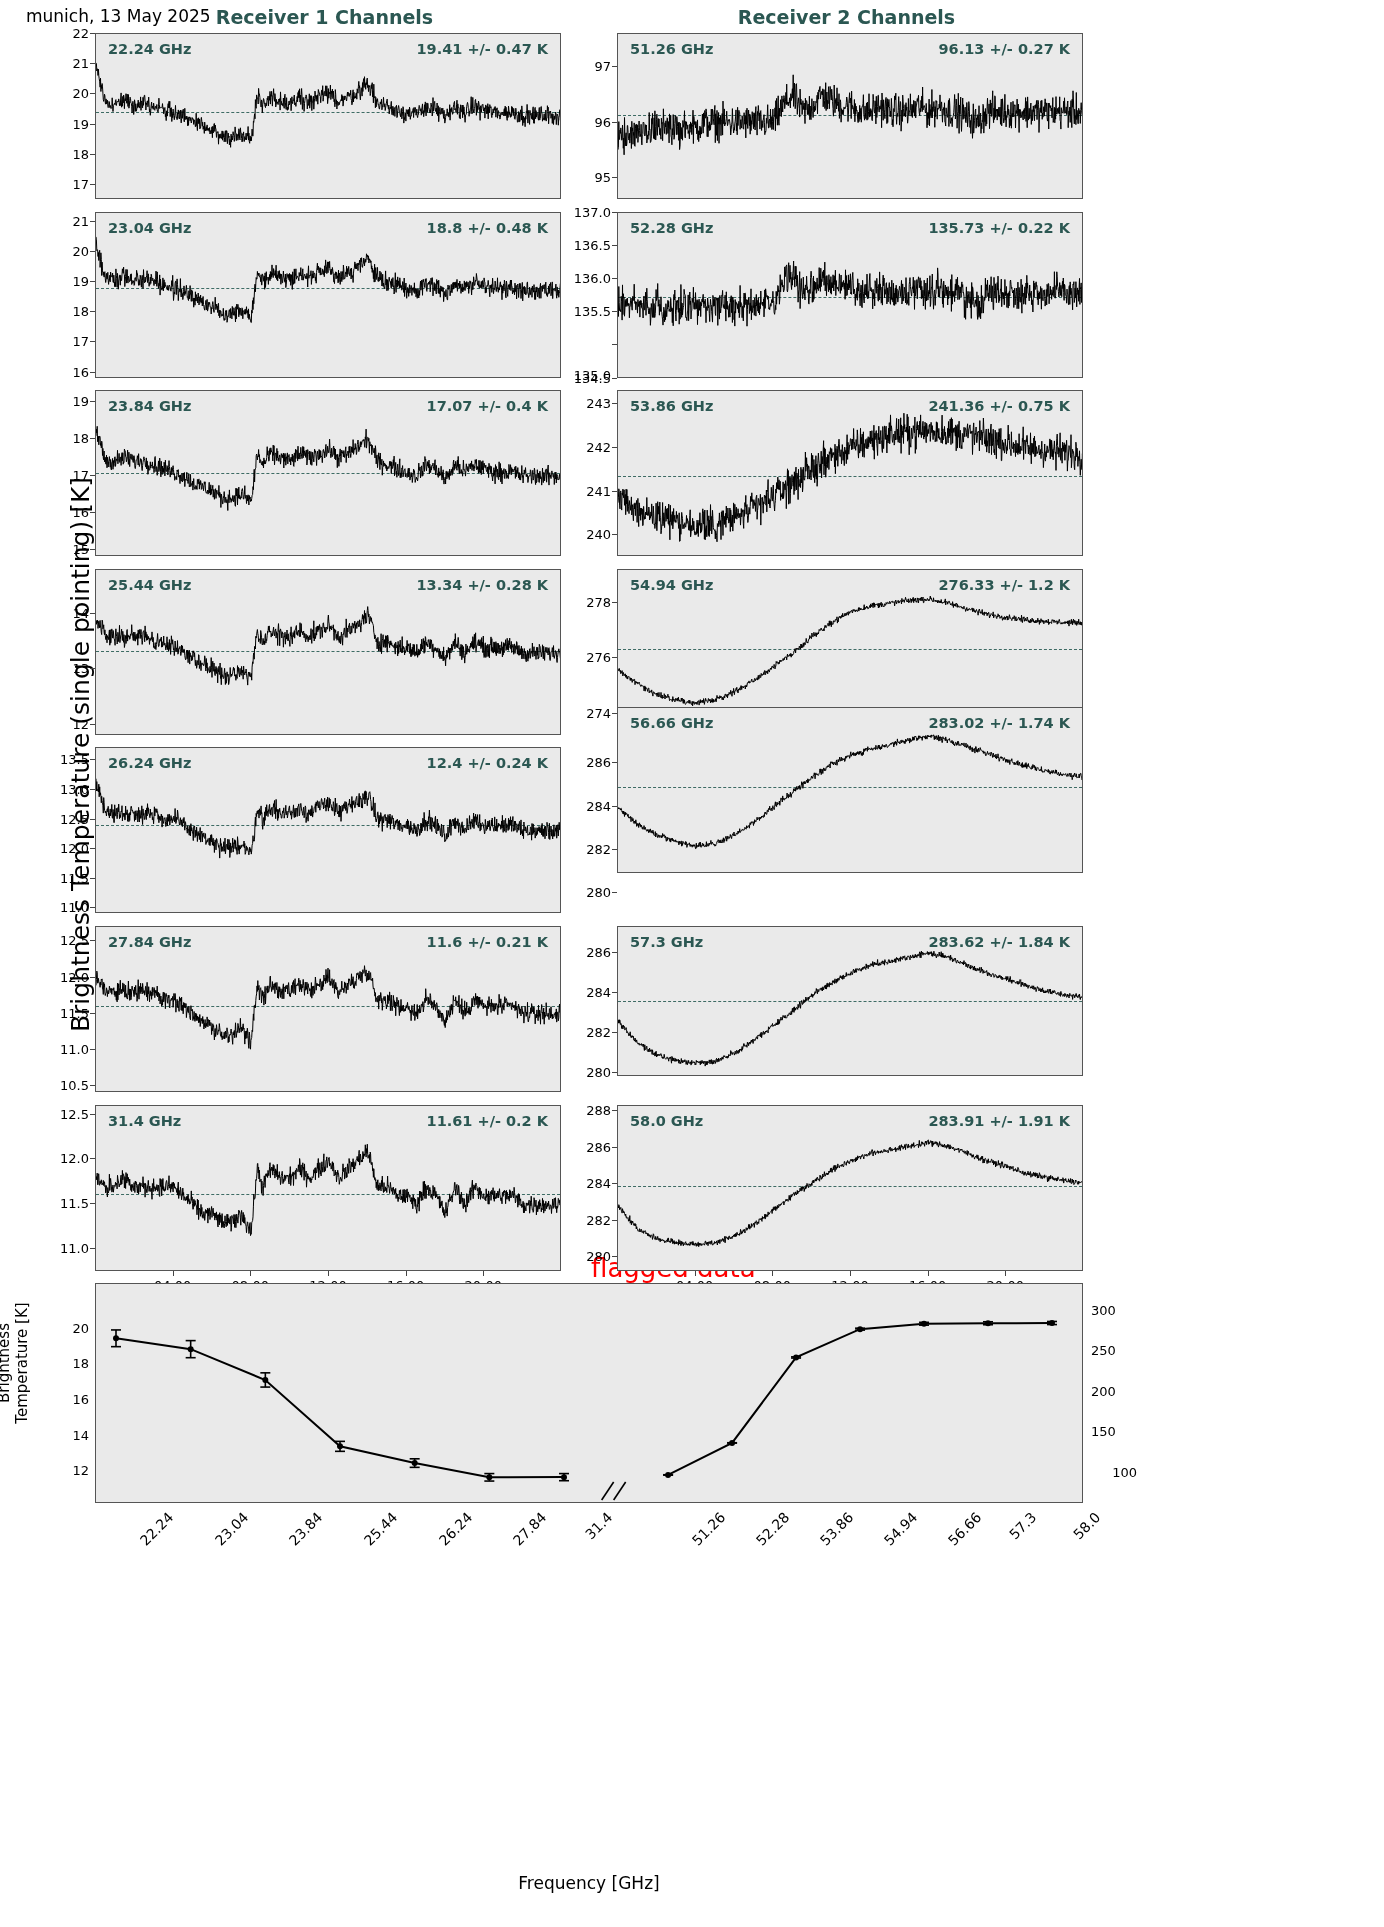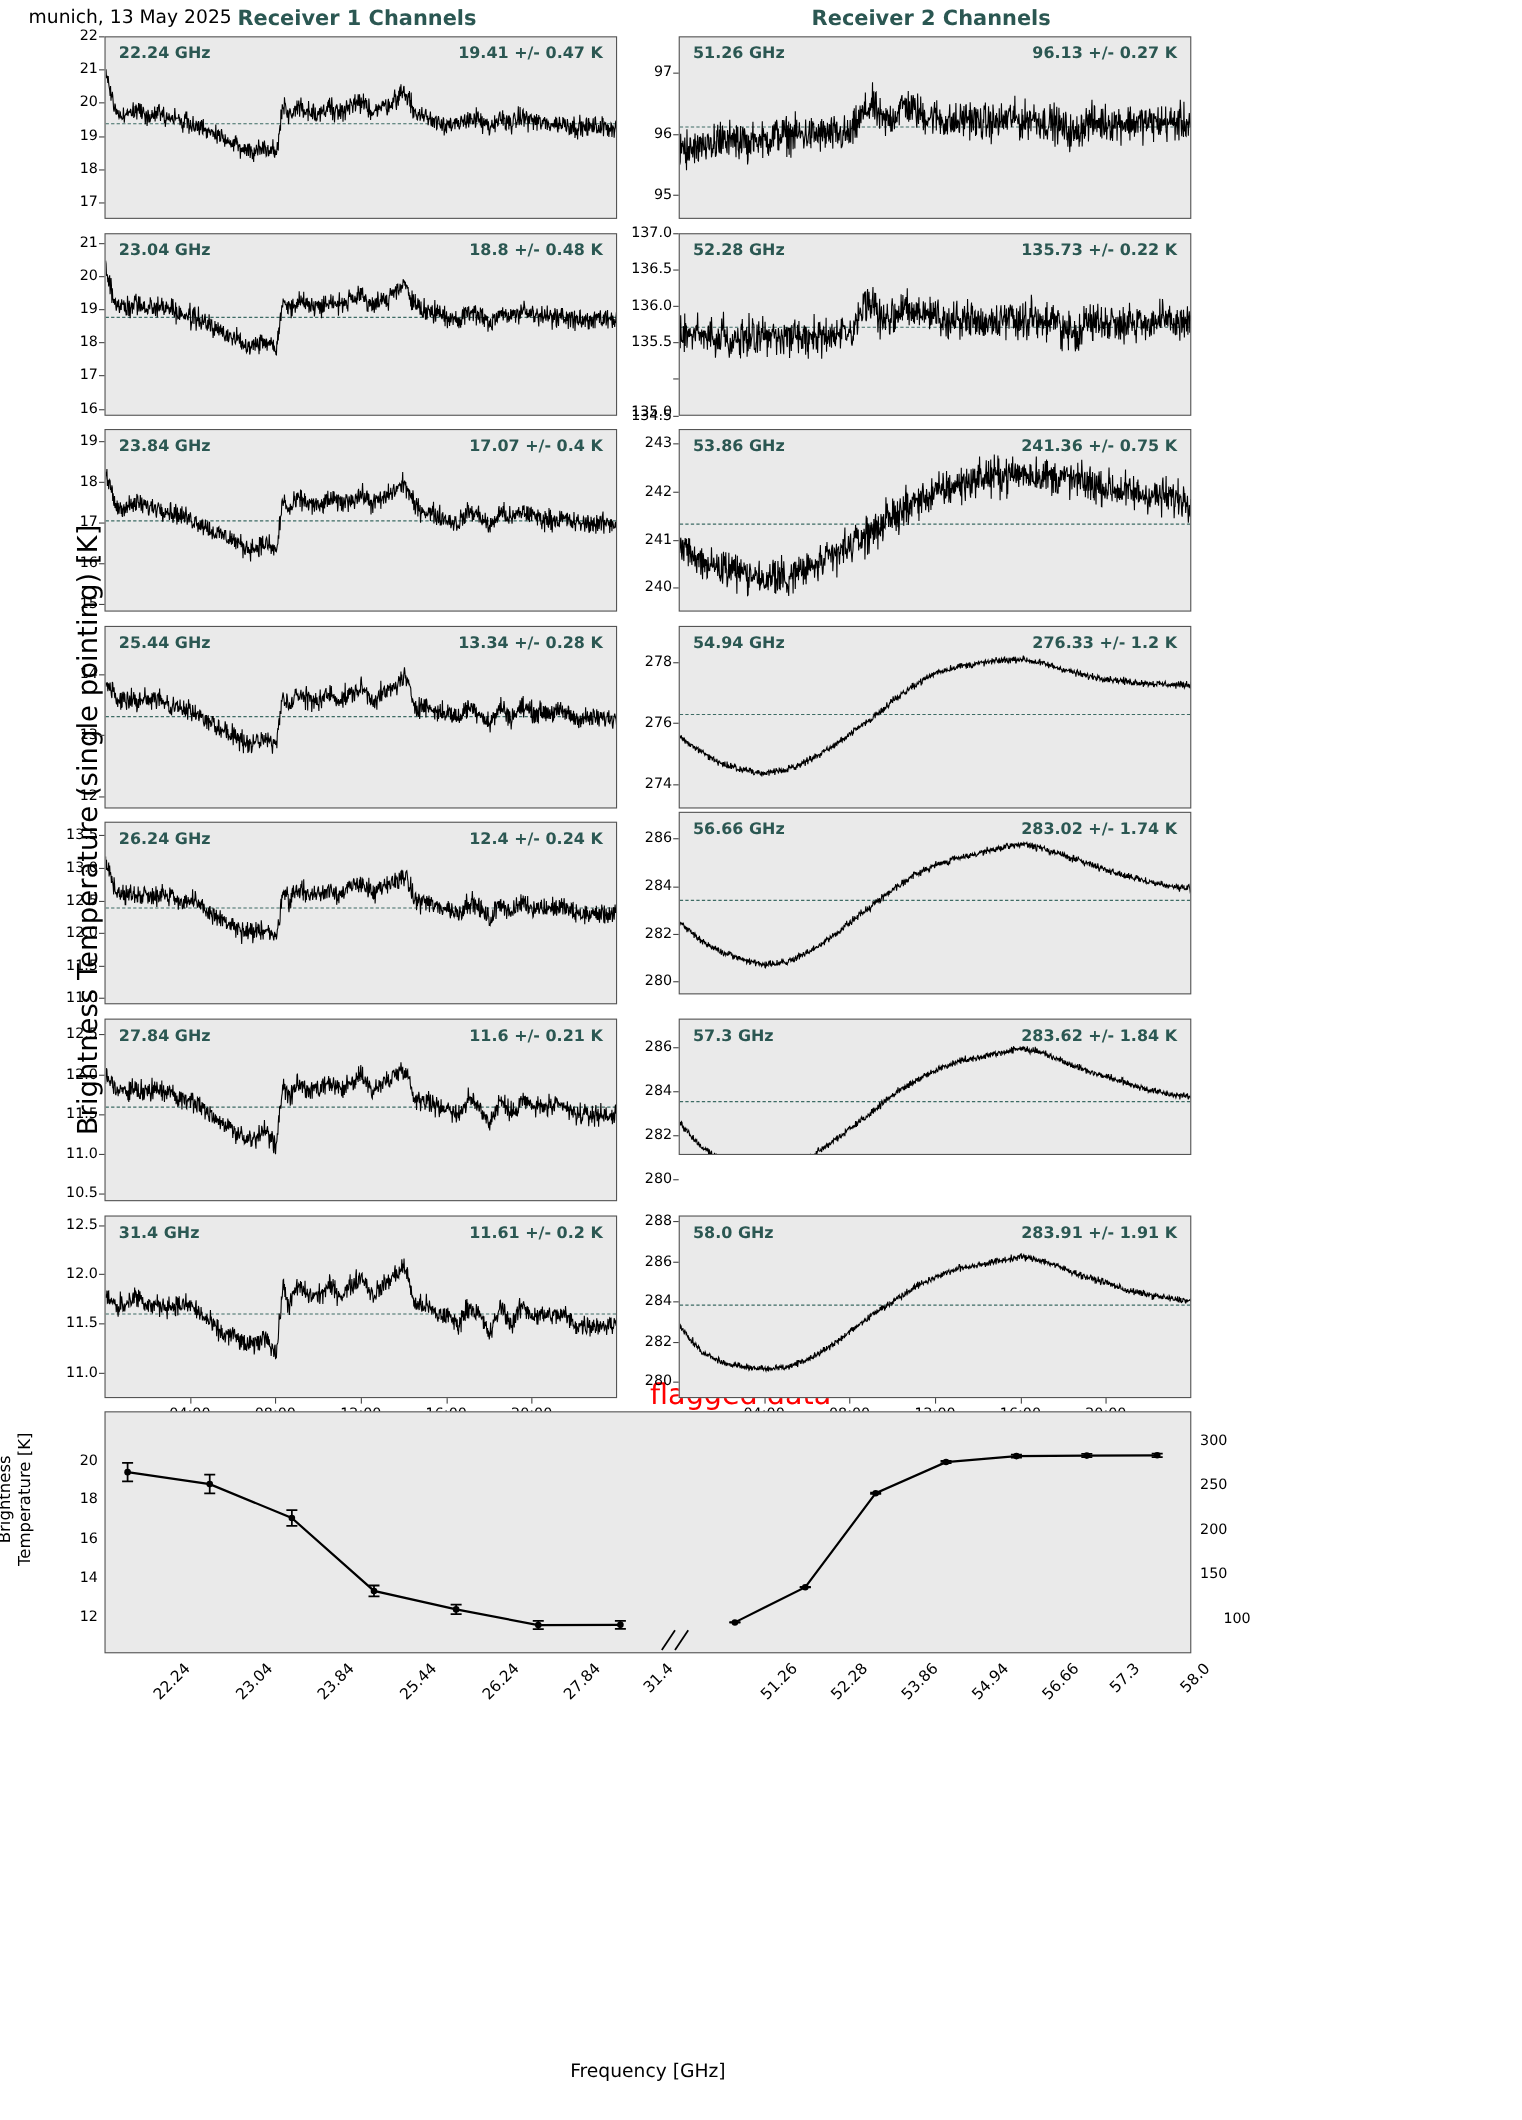--- a/index.html
+++ b/index.html
@@ -312,37 +312,37 @@
         </svg>
         <div class="chan-label">54.94 GHz</div>
         <div class="mean-label">276.33 +/- 1.2 K</div>
       </div>
       <div class="ytick" style="left: 551px; width: 60px; top: 712.667px;">274</div>
       <div class="ytickmark" style="left: 612px; top: 712.667px;"></div>
       <div class="ytick" style="left: 551px; width: 60px; top: 657.333px;">276</div>
       <div class="ytickmark" style="left: 612px; top: 657.333px;"></div>
       <div class="ytick" style="left: 551px; width: 60px; top: 602px;">278</div>
       <div class="ytickmark" style="left: 612px; top: 602px;"></div>
-      <div class="panel" style="left: 617px; top: 738px; width: 466px; height: 166px; padding-left: 42px;">
+      <div class="panel" style="left: 617px; top: 707px; width: 466px; height: 166px; padding-left: 42px;">
         <div class="meanline" style="top: 79.3351px;"></div>
         <svg width="466" height="166" style="position: absolute; left: 0px; top: 0px;">
           <path d="M0.0 99.7L0.4 101.0L0.8 99.6L1.2 100.0L1.6 100.8L2.0 100.4L2.4 102.1L2.8 100.6L3.2 100.3L3.7 102.5L4.1 104.1L4.5 103.4L4.9 105.7L5.3 103.0L5.7 106.1L6.1 103.7L6.5 108.5L6.9 105.7L7.3 104.2L7.7 106.9L8.1 105.9L8.5 105.2L8.9 105.5L9.3 106.8L9.7 108.3L10.1 106.3L10.5 109.7L11.0 109.5L11.4 108.9L11.8 110.2L12.2 110.2L12.6 108.4L13.0 113.7L13.4 110.6L13.8 109.3L14.2 110.7L14.6 112.9L15.0 110.5L15.4 114.4L15.8 115.3L16.2 115.6L16.6 113.0L17.0 114.2L17.4 115.4L17.8 111.8L18.3 115.0L18.7 118.4L19.1 115.3L19.5 115.7L19.9 117.6L20.3 115.7L20.7 119.5L21.1 116.3L21.5 114.8L21.9 117.4L22.3 116.3L22.7 118.9L23.1 118.8L23.5 117.2L23.9 119.5L24.3 120.8L24.7 119.3L25.1 121.4L25.6 120.7L26.0 117.6L26.4 119.7L26.8 121.5L27.2 119.2L27.6 120.8L28.0 121.6L28.4 122.5L28.8 123.3L29.2 121.6L29.6 122.8L30.0 121.6L30.4 122.6L30.8 124.8L31.2 121.6L31.6 123.8L32.0 122.6L32.4 120.9L32.9 124.7L33.3 124.8L33.7 122.7L34.1 124.2L34.5 125.2L34.9 122.2L35.3 123.4L35.7 126.6L36.1 127.4L36.5 127.4L36.9 126.9L37.3 123.6L37.7 129.0L38.1 127.1L38.5 125.4L38.9 125.4L39.3 128.0L39.7 129.7L40.2 129.2L40.6 126.8L41.0 127.9L41.4 127.4L41.8 129.5L42.2 128.3L42.6 128.1L43.0 127.4L43.4 129.8L43.8 127.9L44.2 129.4L44.6 125.5L45.0 128.3L45.4 128.1L45.8 126.6L46.2 126.8L46.6 127.0L47.0 129.8L47.5 128.0L47.9 130.7L48.3 133.3L48.7 131.4L49.1 129.0L49.5 132.4L49.9 130.9L50.3 129.8L50.7 130.6L51.1 130.7L51.5 130.3L51.9 133.4L52.3 130.9L52.7 134.1L53.1 130.2L53.5 131.5L53.9 132.3L54.3 130.1L54.8 132.9L55.2 131.4L55.6 133.3L56.0 133.2L56.4 133.4L56.8 132.3L57.2 133.4L57.6 131.8L58.0 134.1L58.4 133.1L58.8 133.0L59.2 134.3L59.6 133.8L60.0 133.7L60.4 133.4L60.8 136.9L61.2 136.1L61.6 133.2L62.1 135.3L62.5 135.6L62.9 133.5L63.3 132.9L63.7 138.2L64.1 135.0L64.5 137.3L64.9 133.3L65.3 134.8L65.7 134.8L66.1 135.4L66.5 134.9L66.9 134.8L67.3 136.9L67.7 133.4L68.1 134.9L68.5 134.4L68.9 139.4L69.4 137.0L69.8 135.9L70.2 136.4L70.6 136.1L71.0 135.9L71.4 134.8L71.8 137.6L72.2 138.5L72.6 136.4L73.0 137.2L73.4 137.0L73.8 138.2L74.2 139.2L74.6 136.9L75.0 138.1L75.4 136.7L75.8 138.3L76.2 138.3L76.7 136.7L77.1 138.4L77.5 140.6L77.9 140.8L78.3 135.2L78.7 139.6L79.1 137.2L79.5 138.3L79.9 138.2L80.3 138.9L80.7 136.1L81.1 134.8L81.5 134.7L81.9 138.4L82.3 134.1L82.7 138.8L83.1 139.3L83.5 137.6L84.0 138.1L84.4 135.1L84.8 135.5L85.2 138.1L85.6 136.1L86.0 137.7L86.4 138.7L86.8 138.6L87.2 137.6L87.6 137.3L88.0 138.7L88.4 133.7L88.8 138.5L89.2 137.3L89.6 137.4L90.0 135.5L90.4 138.1L90.8 138.0L91.3 135.0L91.7 136.5L92.1 136.1L92.5 134.8L92.9 132.4L93.3 136.1L93.7 136.4L94.1 134.0L94.5 135.0L94.9 135.2L95.3 136.0L95.7 136.8L96.1 137.1L96.5 136.3L96.9 138.2L97.3 136.8L97.7 137.8L98.1 136.3L98.6 135.7L99.0 133.4L99.4 133.4L99.8 133.4L100.2 131.6L100.6 133.4L101.0 134.9L101.4 134.0L101.8 132.2L102.2 135.0L102.6 132.4L103.0 131.8L103.4 134.9L103.8 134.3L104.2 134.9L104.6 131.9L105.0 132.2L105.4 129.8L105.9 134.6L106.3 131.3L106.7 133.1L107.1 129.9L107.5 130.0L107.9 128.3L108.3 129.7L108.7 133.2L109.1 128.1L109.5 128.4L109.9 131.2L110.3 128.9L110.7 128.7L111.1 128.9L111.5 130.3L111.9 129.3L112.3 126.5L112.7 128.2L113.2 129.0L113.6 130.6L114.0 127.2L114.4 126.7L114.8 125.7L115.2 127.8L115.6 127.4L116.0 124.0L116.4 127.8L116.8 126.6L117.2 127.3L117.6 127.7L118.0 126.5L118.4 125.1L118.8 125.4L119.2 126.2L119.6 126.1L120.0 123.0L120.5 125.3L120.9 123.2L121.3 124.1L121.7 120.7L122.1 124.6L122.5 124.1L122.9 123.2L123.3 122.3L123.7 122.5L124.1 121.4L124.5 121.4L124.9 122.5L125.3 122.2L125.7 121.9L126.1 122.1L126.5 120.3L126.9 119.3L127.3 120.0L127.8 120.9L128.2 121.2L128.6 117.7L129.0 120.0L129.4 118.9L129.8 118.3L130.2 118.6L130.6 118.3L131.0 117.3L131.4 120.2L131.8 116.0L132.2 114.6L132.6 116.6L133.0 115.7L133.4 113.7L133.8 114.7L134.2 114.1L134.6 113.7L135.1 115.4L135.5 117.5L135.9 113.7L136.3 115.4L136.7 111.7L137.1 112.3L137.5 113.7L137.9 113.9L138.3 112.5L138.7 111.7L139.1 109.2L139.5 112.0L139.9 111.0L140.3 110.7L140.7 109.8L141.1 109.3L141.5 112.5L141.9 109.3L142.4 110.8L142.8 109.1L143.2 110.2L143.6 108.2L144.0 109.2L144.4 108.0L144.8 108.2L145.2 109.2L145.6 109.4L146.0 106.8L146.4 108.5L146.8 104.4L147.2 105.6L147.6 104.2L148.0 105.4L148.4 106.3L148.8 106.3L149.2 102.3L149.7 102.4L150.1 103.9L150.5 100.6L150.9 100.6L151.3 101.6L151.7 98.2L152.1 101.8L152.5 101.7L152.9 102.5L153.3 100.0L153.7 101.7L154.1 102.8L154.5 98.4L154.9 97.7L155.3 100.1L155.7 99.8L156.1 101.7L156.6 99.3L157.0 96.1L157.4 93.8L157.8 97.6L158.2 96.8L158.6 98.6L159.0 94.1L159.4 96.8L159.8 95.5L160.2 96.0L160.6 96.0L161.0 95.0L161.4 93.0L161.8 97.3L162.2 93.8L162.6 92.3L163.0 89.9L163.4 91.1L163.9 91.1L164.3 94.0L164.7 87.9L165.1 91.7L165.5 90.1L165.9 90.5L166.3 92.2L166.7 91.6L167.1 90.0L167.5 90.3L167.9 90.8L168.3 90.3L168.7 88.9L169.1 85.0L169.5 88.6L169.9 88.3L170.3 90.1L170.7 86.3L171.2 87.3L171.6 88.7L172.0 86.8L172.4 84.2L172.8 88.7L173.2 89.4L173.6 86.1L174.0 85.9L174.4 84.5L174.8 84.9L175.2 84.6L175.6 80.8L176.0 81.0L176.4 82.2L176.8 83.0L177.2 80.1L177.6 83.2L178.0 80.8L178.5 78.6L178.9 81.5L179.3 80.2L179.7 81.3L180.1 78.0L180.5 78.3L180.9 80.9L181.3 80.1L181.7 77.4L182.1 81.6L182.5 81.0L182.9 79.1L183.3 77.7L183.7 73.7L184.1 76.3L184.5 74.8L184.9 80.3L185.3 75.6L185.8 73.7L186.2 76.0L186.6 73.5L187.0 74.0L187.4 75.7L187.8 74.1L188.2 73.0L188.6 72.2L189.0 74.1L189.4 74.9L189.8 70.8L190.2 74.5L190.6 72.1L191.0 71.3L191.4 72.4L191.8 72.0L192.2 72.2L192.6 71.7L193.1 70.0L193.5 68.1L193.9 69.6L194.3 69.0L194.7 70.4L195.1 67.6L195.5 67.6L195.9 67.0L196.3 64.8L196.7 67.5L197.1 70.8L197.5 65.8L197.9 64.9L198.3 66.4L198.7 66.7L199.1 65.8L199.5 67.0L199.9 67.3L200.4 67.4L200.8 66.3L201.2 65.3L201.6 64.5L202.0 60.9L202.4 64.5L202.8 60.9L203.2 66.6L203.6 63.6L204.0 61.1L204.4 61.9L204.8 65.5L205.2 62.0L205.6 59.9L206.0 62.4L206.4 62.8L206.8 60.5L207.2 62.4L207.7 62.5L208.1 59.8L208.5 58.7L208.9 59.3L209.3 59.2L209.7 57.7L210.1 58.0L210.5 58.8L210.9 57.1L211.3 56.2L211.7 56.5L212.1 60.0L212.5 54.1L212.9 53.7L213.3 54.4L213.7 55.2L214.1 53.8L214.5 55.9L215.0 54.0L215.4 56.9L215.8 55.7L216.2 55.8L216.6 54.4L217.0 54.4L217.4 56.9L217.8 55.9L218.2 53.3L218.6 51.9L219.0 57.3L219.4 54.1L219.8 53.7L220.2 51.5L220.6 54.0L221.0 52.7L221.4 51.2L221.8 49.0L222.3 53.1L222.7 52.9L223.1 50.6L223.5 49.3L223.9 52.9L224.3 50.4L224.7 51.4L225.1 51.6L225.5 50.8L225.9 51.9L226.3 50.5L226.7 53.5L227.1 52.8L227.5 48.5L227.9 50.4L228.3 48.3L228.7 49.5L229.1 47.8L229.6 48.5L230.0 47.6L230.4 48.1L230.8 48.3L231.2 47.6L231.6 50.3L232.0 48.8L232.4 46.0L232.8 43.8L233.2 48.3L233.6 46.9L234.0 46.5L234.4 47.0L234.8 44.8L235.2 47.2L235.6 44.5L236.0 47.7L236.4 45.8L236.9 45.2L237.3 47.8L237.7 45.3L238.1 44.8L238.5 47.1L238.9 44.4L239.3 45.9L239.7 43.6L240.1 45.4L240.5 44.5L240.9 46.7L241.3 43.4L241.7 46.0L242.1 43.6L242.5 44.8L242.9 43.3L243.3 47.2L243.7 45.1L244.2 47.8L244.6 44.4L245.0 44.2L245.4 46.6L245.8 40.8L246.2 43.5L246.6 41.1L247.0 41.2L247.4 42.4L247.8 40.0L248.2 40.6L248.6 40.1L249.0 42.1L249.4 43.3L249.8 38.7L250.2 41.7L250.6 41.0L251.0 41.4L251.5 40.2L251.9 40.7L252.3 41.6L252.7 40.9L253.1 41.8L253.5 39.8L253.9 40.5L254.3 41.2L254.7 42.3L255.1 40.4L255.5 41.1L255.9 41.2L256.3 39.6L256.7 40.4L257.1 40.1L257.5 41.6L257.9 37.3L258.3 39.5L258.8 40.8L259.2 41.3L259.6 39.3L260.0 38.1L260.4 37.1L260.8 40.3L261.2 37.1L261.6 41.0L262.0 39.3L262.4 41.6L262.8 39.0L263.2 38.5L263.6 41.0L264.0 38.1L264.4 36.5L264.8 38.4L265.2 38.4L265.6 38.5L266.1 37.1L266.5 39.2L266.9 37.4L267.3 38.9L267.7 38.8L268.1 36.2L268.5 36.9L268.9 38.2L269.3 39.6L269.7 39.3L270.1 38.7L270.5 37.7L270.9 37.9L271.3 37.7L271.7 36.5L272.1 36.5L272.5 35.4L272.9 36.5L273.4 36.2L273.8 34.8L274.2 35.5L274.6 34.5L275.0 35.0L275.4 35.3L275.8 38.9L276.2 33.9L276.6 36.7L277.0 35.7L277.4 33.2L277.8 35.5L278.2 34.0L278.6 37.3L279.0 34.7L279.4 30.9L279.8 34.0L280.2 34.2L280.7 34.8L281.1 33.7L281.5 34.9L281.9 36.0L282.3 33.5L282.7 32.5L283.1 33.4L283.5 34.8L283.9 31.9L284.3 33.4L284.7 34.2L285.1 32.6L285.5 34.1L285.9 33.8L286.3 35.4L286.7 33.1L287.1 35.6L287.5 31.3L288.0 33.8L288.4 31.8L288.8 32.9L289.2 31.6L289.6 30.4L290.0 32.1L290.4 33.0L290.8 32.5L291.2 30.2L291.6 35.1L292.0 32.0L292.4 30.6L292.8 33.8L293.2 32.8L293.6 33.1L294.0 31.7L294.4 32.3L294.8 28.8L295.3 32.2L295.7 29.2L296.1 32.2L296.5 29.5L296.9 28.1L297.3 28.7L297.7 28.1L298.1 29.7L298.5 29.9L298.9 32.7L299.3 30.2L299.7 32.0L300.1 31.4L300.5 27.8L300.9 30.8L301.3 29.6L301.7 27.8L302.1 29.5L302.6 28.7L303.0 30.1L303.4 29.0L303.8 29.9L304.2 32.4L304.6 28.5L305.0 28.9L305.4 28.3L305.8 28.1L306.2 29.8L306.6 29.5L307.0 28.1L307.4 31.1L307.8 27.5L308.2 28.2L308.6 30.0L309.0 31.1L309.4 28.8L309.9 27.0L310.3 28.9L310.7 27.9L311.1 28.9L311.5 28.2L311.9 29.0L312.3 27.5L312.7 29.1L313.1 29.6L313.5 26.9L313.9 28.0L314.3 28.0L314.7 28.1L315.1 27.5L315.5 26.8L315.9 28.5L316.3 31.7L316.8 27.8L317.2 30.2L317.6 31.1L318.0 28.1L318.4 27.7L318.8 30.5L319.2 31.9L319.6 30.0L320.0 28.3L320.4 27.2L320.8 33.1L321.2 30.6L321.6 28.8L322.0 32.7L322.4 28.7L322.8 30.0L323.2 29.2L323.6 32.3L324.1 34.7L324.5 34.2L324.9 28.7L325.3 30.6L325.7 30.4L326.1 30.3L326.5 31.0L326.9 30.7L327.3 32.8L327.7 28.9L328.1 31.0L328.5 32.4L328.9 31.8L329.3 35.0L329.7 31.9L330.1 31.8L330.5 31.6L330.9 31.4L331.4 30.5L331.8 32.7L332.2 33.3L332.6 34.2L333.0 34.8L333.4 34.7L333.8 32.5L334.2 32.5L334.6 35.7L335.0 34.2L335.4 33.6L335.8 37.0L336.2 36.2L336.6 37.8L337.0 36.8L337.4 34.3L337.8 34.4L338.2 34.8L338.7 37.4L339.1 36.1L339.5 33.5L339.9 36.7L340.3 33.3L340.7 34.7L341.1 37.7L341.5 37.0L341.9 36.4L342.3 36.8L342.7 37.5L343.1 37.3L343.5 35.0L343.9 36.0L344.3 35.5L344.7 36.9L345.1 37.3L345.5 37.6L346.0 34.9L346.4 38.1L346.8 38.9L347.2 38.9L347.6 37.8L348.0 35.1L348.4 39.7L348.8 38.3L349.2 39.2L349.6 36.6L350.0 37.6L350.4 39.4L350.8 40.4L351.2 38.8L351.6 38.5L352.0 42.1L352.4 37.8L352.8 40.6L353.3 39.9L353.7 39.8L354.1 43.6L354.5 39.6L354.9 43.8L355.3 41.8L355.7 41.0L356.1 41.4L356.5 40.5L356.9 45.1L357.3 41.7L357.7 38.6L358.1 38.7L358.5 43.7L358.9 41.4L359.3 41.2L359.7 44.3L360.1 42.7L360.6 40.0L361.0 43.5L361.4 43.1L361.8 42.8L362.2 39.6L362.6 41.5L363.0 41.8L363.4 42.0L363.8 42.4L364.2 43.4L364.6 43.6L365.0 42.8L365.4 45.3L365.8 43.4L366.2 45.3L366.6 44.5L367.0 43.9L367.4 47.0L367.9 47.8L368.3 45.7L368.7 45.9L369.1 45.5L369.5 43.4L369.9 45.4L370.3 46.6L370.7 45.4L371.1 45.1L371.5 45.2L371.9 44.9L372.3 47.7L372.7 48.1L373.1 44.0L373.5 45.4L373.9 46.3L374.3 47.1L374.7 49.5L375.2 45.0L375.6 47.4L376.0 49.0L376.4 47.7L376.8 46.9L377.2 48.4L377.6 50.0L378.0 46.1L378.4 50.9L378.8 48.2L379.2 49.7L379.6 49.8L380.0 45.8L380.4 48.7L380.8 50.7L381.2 53.3L381.6 51.8L382.0 50.0L382.5 48.8L382.9 49.9L383.3 48.7L383.7 50.5L384.1 49.1L384.5 50.2L384.9 50.6L385.3 52.7L385.7 50.9L386.1 49.7L386.5 49.8L386.9 51.6L387.3 51.5L387.7 54.3L388.1 51.3L388.5 53.3L388.9 51.3L389.3 54.4L389.8 51.8L390.2 54.6L390.6 53.5L391.0 51.7L391.4 53.0L391.8 56.5L392.2 53.5L392.6 52.6L393.0 51.9L393.4 52.5L393.8 50.7L394.2 53.8L394.6 54.3L395.0 55.2L395.4 54.9L395.8 54.6L396.2 56.8L396.6 54.3L397.1 56.0L397.5 55.4L397.9 56.8L398.3 54.1L398.7 54.3L399.1 53.3L399.5 57.1L399.9 52.6L400.3 56.9L400.7 57.4L401.1 56.2L401.5 54.0L401.9 56.7L402.3 57.7L402.7 57.7L403.1 57.8L403.5 55.7L403.9 59.3L404.4 54.5L404.8 59.6L405.2 57.2L405.6 59.1L406.0 56.6L406.4 57.1L406.8 59.2L407.2 55.5L407.6 59.1L408.0 54.6L408.4 57.2L408.8 60.6L409.2 56.6L409.6 58.5L410.0 58.0L410.4 55.5L410.8 58.9L411.2 58.5L411.7 59.0L412.1 60.2L412.5 60.3L412.9 60.1L413.3 61.3L413.7 60.2L414.1 57.8L414.5 60.6L414.9 56.5L415.3 58.3L415.7 57.6L416.1 59.8L416.5 57.5L416.9 59.2L417.3 62.2L417.7 58.8L418.1 60.8L418.5 62.8L419.0 60.2L419.4 59.8L419.8 59.4L420.2 60.4L420.6 61.0L421.0 61.6L421.4 62.8L421.8 62.0L422.2 61.5L422.6 61.5L423.0 62.9L423.4 58.6L423.8 63.3L424.2 62.7L424.6 64.3L425.0 63.6L425.4 63.9L425.8 63.7L426.3 64.2L426.7 63.1L427.1 61.4L427.5 62.2L427.9 62.5L428.3 62.7L428.7 61.9L429.1 62.8L429.5 63.9L429.9 63.6L430.3 61.4L430.7 64.5L431.1 62.5L431.5 64.4L431.9 66.0L432.3 66.1L432.7 63.6L433.1 64.0L433.6 64.9L434.0 62.4L434.4 65.4L434.8 63.7L435.2 63.9L435.6 62.4L436.0 65.1L436.4 64.7L436.8 65.4L437.2 64.7L437.6 61.8L438.0 65.3L438.4 62.1L438.8 65.2L439.2 66.2L439.6 66.8L440.0 66.0L440.4 64.3L440.9 66.1L441.3 68.0L441.7 66.2L442.1 67.1L442.5 64.4L442.9 66.6L443.3 66.2L443.7 67.5L444.1 66.3L444.5 67.6L444.9 66.6L445.3 65.7L445.7 66.6L446.1 66.5L446.5 66.7L446.9 66.7L447.3 66.4L447.7 65.6L448.2 67.5L448.6 67.4L449.0 68.6L449.4 67.1L449.8 65.7L450.2 67.9L450.6 67.9L451.0 67.5L451.4 65.1L451.8 65.7L452.2 68.9L452.6 68.4L453.0 65.2L453.4 68.8L453.8 68.2L454.2 71.7L454.6 69.6L455.0 67.1L455.5 69.0L455.9 66.4L456.3 66.7L456.7 65.0L457.1 68.4L457.5 68.5L457.9 68.0L458.3 65.8L458.7 69.6L459.1 69.3L459.5 69.0L459.9 69.7L460.3 69.1L460.7 69.5L461.1 66.0L461.5 69.7L461.9 67.1L462.3 65.6L462.8 65.2L463.2 67.5L463.6 68.2L464.0 71.8L464.4 71.0L464.8 71.0L465.2 68.2L465.6 68.2L466.0 69.8" stroke="#000" stroke-width="1" fill="none"></path>
         </svg>
         <div class="chan-label">56.66 GHz</div>
         <div class="mean-label">283.02 +/- 1.74 K</div>
       </div>
       <div class="ytick" style="left: 551px; width: 60px; top: 891.842px;">280</div>
       <div class="ytickmark" style="left: 612px; top: 891.842px;"></div>
       <div class="ytick" style="left: 551px; width: 60px; top: 848.725px;">282</div>
       <div class="ytickmark" style="left: 612px; top: 848.725px;"></div>
       <div class="ytick" style="left: 551px; width: 60px; top: 805.608px;">284</div>
       <div class="ytickmark" style="left: 612px; top: 805.608px;"></div>
       <div class="ytick" style="left: 551px; width: 60px; top: 762.491px;">286</div>
       <div class="ytickmark" style="left: 612px; top: 762.491px;"></div>
-      <div class="panel" style="left: 617px; top: 926px; width: 466px; height: 124px;">
+      <div class="panel" style="left: 617px; top: 926px; width: 466px; height: 150px;">
         <div class="meanline" style="top: 73.6px;"></div>
         <svg width="466" height="166" style="position: absolute; left: 0px; top: 0px;">
           <path d="M0.0 93.1L0.4 96.1L0.8 92.8L1.2 96.2L1.6 92.8L2.0 93.4L2.4 97.5L2.8 96.6L3.2 96.7L3.7 101.5L4.1 99.4L4.5 98.6L4.9 102.0L5.3 98.1L5.7 100.1L6.1 99.8L6.5 99.5L6.9 103.1L7.3 102.1L7.7 101.7L8.1 100.6L8.5 102.3L8.9 105.9L9.3 104.6L9.7 105.4L10.1 105.9L10.5 107.0L11.0 109.0L11.4 106.8L11.8 107.7L12.2 104.8L12.6 109.2L13.0 110.6L13.4 110.5L13.8 108.7L14.2 110.3L14.6 108.8L15.0 110.0L15.4 109.4L15.8 113.0L16.2 112.9L16.6 114.1L17.0 111.0L17.4 112.1L17.8 115.1L18.3 114.2L18.7 112.9L19.1 116.0L19.5 116.1L19.9 116.8L20.3 117.3L20.7 116.1L21.1 116.0L21.5 118.2L21.9 117.7L22.3 118.0L22.7 117.3L23.1 117.7L23.5 116.6L23.9 118.6L24.3 117.7L24.7 117.3L25.1 119.7L25.6 117.0L26.0 120.5L26.4 123.5L26.8 117.8L27.2 121.3L27.6 122.6L28.0 122.0L28.4 120.2L28.8 119.2L29.2 123.4L29.6 124.3L30.0 124.4L30.4 122.3L30.8 124.9L31.2 123.4L31.6 121.1L32.0 124.8L32.4 122.9L32.9 123.9L33.3 122.7L33.7 123.8L34.1 127.4L34.5 122.8L34.9 125.7L35.3 127.8L35.7 126.7L36.1 126.0L36.5 126.1L36.9 129.1L37.3 125.0L37.7 128.5L38.1 124.2L38.5 129.9L38.9 128.1L39.3 129.2L39.7 127.2L40.2 128.7L40.6 127.3L41.0 127.8L41.4 127.4L41.8 128.8L42.2 127.9L42.6 126.9L43.0 126.5L43.4 127.9L43.8 129.5L44.2 131.0L44.6 129.9L45.0 131.8L45.4 130.1L45.8 130.7L46.2 127.3L46.6 130.4L47.0 131.5L47.5 131.8L47.9 132.2L48.3 131.5L48.7 130.9L49.1 129.9L49.5 130.8L49.9 131.9L50.3 131.6L50.7 134.2L51.1 130.5L51.5 130.6L51.9 131.7L52.3 131.1L52.7 129.9L53.1 133.3L53.5 136.2L53.9 129.4L54.3 130.0L54.8 134.0L55.2 131.2L55.6 133.4L56.0 130.9L56.4 134.2L56.8 133.4L57.2 134.4L57.6 131.5L58.0 134.1L58.4 134.1L58.8 132.2L59.2 133.3L59.6 134.1L60.0 133.5L60.4 132.3L60.8 136.2L61.2 134.2L61.6 133.1L62.1 136.8L62.5 135.1L62.9 136.3L63.3 131.5L63.7 135.0L64.1 134.5L64.5 135.9L64.9 133.2L65.3 135.3L65.7 134.6L66.1 133.6L66.5 134.7L66.9 132.7L67.3 134.3L67.7 134.3L68.1 137.4L68.5 136.0L68.9 133.5L69.4 137.7L69.8 135.7L70.2 136.1L70.6 133.4L71.0 136.1L71.4 136.3L71.8 135.6L72.2 136.4L72.6 134.8L73.0 138.1L73.4 137.3L73.8 133.3L74.2 136.3L74.6 135.8L75.0 135.9L75.4 135.3L75.8 134.6L76.2 136.0L76.7 135.2L77.1 137.9L77.5 136.7L77.9 137.6L78.3 133.4L78.7 135.0L79.1 135.2L79.5 134.1L79.9 135.1L80.3 135.5L80.7 134.7L81.1 135.9L81.5 134.6L81.9 134.9L82.3 137.8L82.7 134.0L83.1 134.4L83.5 136.6L84.0 133.3L84.4 136.0L84.8 136.0L85.2 134.3L85.6 136.7L86.0 135.8L86.4 134.2L86.8 134.7L87.2 139.1L87.6 136.5L88.0 134.1L88.4 137.7L88.8 134.8L89.2 137.7L89.6 134.4L90.0 135.6L90.4 136.1L90.8 135.2L91.3 132.9L91.7 135.1L92.1 136.9L92.5 133.3L92.9 134.3L93.3 132.5L93.7 136.6L94.1 135.0L94.5 137.2L94.9 133.3L95.3 134.7L95.7 136.8L96.1 133.4L96.5 134.6L96.9 133.8L97.3 136.5L97.7 134.8L98.1 132.3L98.6 131.3L99.0 135.2L99.4 133.1L99.8 132.1L100.2 134.5L100.6 131.1L101.0 134.5L101.4 132.5L101.8 132.0L102.2 132.2L102.6 131.2L103.0 133.6L103.4 132.9L103.8 130.9L104.2 129.9L104.6 132.0L105.0 132.4L105.4 130.7L105.9 128.6L106.3 129.7L106.7 128.8L107.1 130.1L107.5 130.3L107.9 130.0L108.3 130.8L108.7 129.3L109.1 131.3L109.5 131.0L109.9 129.0L110.3 130.5L110.7 127.5L111.1 128.7L111.5 128.1L111.9 127.9L112.3 128.6L112.7 123.6L113.2 124.5L113.6 125.9L114.0 127.6L114.4 127.4L114.8 125.4L115.2 125.6L115.6 126.0L116.0 126.0L116.4 128.1L116.8 126.5L117.2 124.2L117.6 125.6L118.0 127.2L118.4 124.3L118.8 123.2L119.2 125.7L119.6 124.3L120.0 126.6L120.5 125.9L120.9 123.0L121.3 125.4L121.7 122.1L122.1 123.5L122.5 122.4L122.9 123.0L123.3 121.8L123.7 124.3L124.1 119.5L124.5 122.6L124.9 120.7L125.3 119.2L125.7 116.7L126.1 116.6L126.5 119.1L126.9 119.4L127.3 119.3L127.8 119.1L128.2 117.9L128.6 119.0L129.0 120.3L129.4 115.2L129.8 116.7L130.2 116.2L130.6 118.7L131.0 115.7L131.4 115.1L131.8 116.8L132.2 117.1L132.6 114.7L133.0 114.0L133.4 113.0L133.8 115.4L134.2 114.7L134.6 112.4L135.1 116.5L135.5 113.4L135.9 112.1L136.3 112.8L136.7 113.7L137.1 113.6L137.5 111.8L137.9 111.9L138.3 110.0L138.7 109.7L139.1 111.2L139.5 112.1L139.9 108.2L140.3 108.9L140.7 108.2L141.1 108.5L141.5 108.9L141.9 107.3L142.4 106.5L142.8 109.9L143.2 105.2L143.6 110.7L144.0 107.9L144.4 107.6L144.8 105.9L145.2 104.5L145.6 104.4L146.0 107.6L146.4 105.4L146.8 106.9L147.2 105.9L147.6 104.0L148.0 104.5L148.4 105.1L148.8 103.6L149.2 103.4L149.7 104.2L150.1 105.9L150.5 99.8L150.9 100.6L151.3 102.1L151.7 101.2L152.1 100.1L152.5 99.4L152.9 99.7L153.3 98.2L153.7 98.6L154.1 98.0L154.5 96.5L154.9 99.5L155.3 98.8L155.7 98.2L156.1 98.8L156.6 98.2L157.0 97.2L157.4 98.5L157.8 97.7L158.2 95.8L158.6 98.0L159.0 96.1L159.4 97.7L159.8 92.2L160.2 94.7L160.6 97.4L161.0 92.4L161.4 96.5L161.8 94.3L162.2 93.6L162.6 91.8L163.0 90.1L163.4 93.0L163.9 92.7L164.3 93.1L164.7 90.0L165.1 88.4L165.5 89.7L165.9 90.4L166.3 89.4L166.7 91.0L167.1 88.3L167.5 91.1L167.9 90.7L168.3 91.2L168.7 90.8L169.1 89.5L169.5 87.8L169.9 88.5L170.3 88.2L170.7 88.4L171.2 85.8L171.6 86.1L172.0 86.8L172.4 87.9L172.8 86.1L173.2 84.3L173.6 87.5L174.0 84.4L174.4 81.3L174.8 85.0L175.2 82.3L175.6 80.6L176.0 85.4L176.4 79.8L176.8 83.6L177.2 80.9L177.6 83.0L178.0 81.9L178.5 80.4L178.9 80.5L179.3 81.0L179.7 82.4L180.1 77.3L180.5 80.6L180.9 80.7L181.3 77.7L181.7 74.8L182.1 78.1L182.5 81.3L182.9 77.1L183.3 75.4L183.7 73.5L184.1 74.5L184.5 77.5L184.9 77.1L185.3 76.5L185.8 72.7L186.2 73.1L186.6 75.5L187.0 73.5L187.4 74.3L187.8 70.0L188.2 71.3L188.6 73.6L189.0 71.7L189.4 70.6L189.8 71.3L190.2 73.5L190.6 70.2L191.0 71.9L191.4 69.7L191.8 69.9L192.2 69.9L192.6 68.9L193.1 69.5L193.5 66.8L193.9 69.5L194.3 67.6L194.7 70.4L195.1 67.3L195.5 68.6L195.9 67.8L196.3 67.9L196.7 65.4L197.1 64.6L197.5 66.1L197.9 66.4L198.3 61.5L198.7 63.6L199.1 64.3L199.5 66.7L199.9 62.3L200.4 64.5L200.8 64.7L201.2 62.4L201.6 62.1L202.0 61.6L202.4 61.3L202.8 62.8L203.2 63.3L203.6 61.0L204.0 60.7L204.4 64.0L204.8 59.8L205.2 60.6L205.6 62.9L206.0 61.1L206.4 59.3L206.8 60.4L207.2 58.1L207.7 62.0L208.1 57.9L208.5 62.1L208.9 56.4L209.3 56.2L209.7 60.1L210.1 56.4L210.5 57.2L210.9 59.6L211.3 59.9L211.7 55.5L212.1 56.2L212.5 58.0L212.9 56.7L213.3 56.2L213.7 57.1L214.1 58.1L214.5 53.8L215.0 54.0L215.4 55.5L215.8 53.5L216.2 53.4L216.6 56.5L217.0 51.8L217.4 55.0L217.8 55.2L218.2 56.2L218.6 52.2L219.0 55.2L219.4 51.6L219.8 54.2L220.2 51.4L220.6 51.4L221.0 53.2L221.4 50.7L221.8 50.8L222.3 48.6L222.7 50.9L223.1 49.7L223.5 49.7L223.9 51.8L224.3 48.8L224.7 52.4L225.1 48.3L225.5 47.9L225.9 51.8L226.3 49.3L226.7 50.0L227.1 49.0L227.5 49.5L227.9 48.2L228.3 45.5L228.7 49.3L229.1 47.7L229.6 47.2L230.0 47.2L230.4 46.8L230.8 48.3L231.2 47.3L231.6 47.8L232.0 48.3L232.4 45.9L232.8 48.1L233.2 44.6L233.6 45.5L234.0 45.8L234.4 47.6L234.8 45.8L235.2 43.0L235.6 42.1L236.0 43.9L236.4 45.9L236.9 43.2L237.3 45.1L237.7 41.7L238.1 45.5L238.5 45.1L238.9 41.6L239.3 42.5L239.7 41.9L240.1 41.8L240.5 42.4L240.9 43.5L241.3 41.8L241.7 41.3L242.1 42.4L242.5 42.6L242.9 44.1L243.3 44.1L243.7 41.5L244.2 42.6L244.6 40.5L245.0 42.4L245.4 40.0L245.8 40.3L246.2 41.4L246.6 39.5L247.0 40.7L247.4 41.5L247.8 42.5L248.2 36.9L248.6 40.8L249.0 37.9L249.4 39.8L249.8 40.2L250.2 41.7L250.6 38.1L251.0 38.8L251.5 38.8L251.9 39.8L252.3 37.4L252.7 36.7L253.1 38.4L253.5 36.8L253.9 38.5L254.3 38.6L254.7 34.5L255.1 39.5L255.5 39.6L255.9 35.8L256.3 35.0L256.7 37.7L257.1 35.7L257.5 36.8L257.9 37.8L258.3 36.3L258.8 38.0L259.2 35.8L259.6 32.5L260.0 38.4L260.4 36.8L260.8 38.6L261.2 37.2L261.6 35.8L262.0 38.3L262.4 36.9L262.8 38.0L263.2 34.9L263.6 35.0L264.0 36.3L264.4 33.8L264.8 35.3L265.2 37.1L265.6 35.5L266.1 33.9L266.5 38.2L266.9 32.6L267.3 35.0L267.7 34.9L268.1 35.6L268.5 35.4L268.9 35.0L269.3 37.3L269.7 36.9L270.1 35.2L270.5 33.1L270.9 32.5L271.3 33.0L271.7 35.9L272.1 34.8L272.5 36.0L272.9 34.4L273.4 33.3L273.8 32.8L274.2 35.8L274.6 33.0L275.0 34.8L275.4 34.2L275.8 34.7L276.2 33.2L276.6 31.9L277.0 35.2L277.4 31.7L277.8 35.7L278.2 32.5L278.6 30.4L279.0 32.5L279.4 31.0L279.8 32.6L280.2 31.7L280.7 34.3L281.1 32.4L281.5 31.0L281.9 31.3L282.3 34.3L282.7 29.7L283.1 31.4L283.5 31.4L283.9 30.6L284.3 32.6L284.7 32.2L285.1 29.1L285.5 31.0L285.9 30.6L286.3 29.3L286.7 28.8L287.1 32.3L287.5 33.3L288.0 30.8L288.4 30.6L288.8 32.9L289.2 30.5L289.6 29.3L290.0 28.8L290.4 29.5L290.8 29.2L291.2 30.7L291.6 30.6L292.0 32.9L292.4 28.3L292.8 29.8L293.2 29.5L293.6 31.0L294.0 30.3L294.4 29.7L294.8 27.8L295.3 31.1L295.7 30.1L296.1 28.8L296.5 30.8L296.9 29.1L297.3 27.2L297.7 30.1L298.1 28.9L298.5 28.5L298.9 30.6L299.3 27.8L299.7 28.9L300.1 27.3L300.5 28.4L300.9 29.1L301.3 26.4L301.7 24.8L302.1 30.7L302.6 25.7L303.0 30.8L303.4 24.1L303.8 26.6L304.2 25.1L304.6 26.8L305.0 28.2L305.4 25.8L305.8 27.1L306.2 27.0L306.6 26.5L307.0 27.7L307.4 27.4L307.8 26.3L308.2 26.6L308.6 26.4L309.0 26.7L309.4 24.5L309.9 27.5L310.3 27.8L310.7 25.2L311.1 27.5L311.5 25.7L311.9 26.8L312.3 24.8L312.7 25.3L313.1 26.9L313.5 24.7L313.9 29.1L314.3 26.8L314.7 29.4L315.1 25.8L315.5 28.3L315.9 24.2L316.3 27.4L316.8 28.9L317.2 27.6L317.6 26.8L318.0 29.8L318.4 30.9L318.8 28.7L319.2 27.7L319.6 27.1L320.0 29.4L320.4 29.0L320.8 28.7L321.2 25.0L321.6 28.5L322.0 28.3L322.4 29.4L322.8 27.3L323.2 24.7L323.6 30.2L324.1 26.3L324.5 30.2L324.9 26.3L325.3 30.5L325.7 28.4L326.1 28.4L326.5 31.0L326.9 28.6L327.3 28.4L327.7 30.1L328.1 30.8L328.5 29.6L328.9 30.4L329.3 30.0L329.7 29.3L330.1 30.3L330.5 30.2L330.9 28.8L331.4 30.0L331.8 31.0L332.2 33.3L332.6 28.1L333.0 30.8L333.4 31.9L333.8 30.6L334.2 32.9L334.6 34.8L335.0 31.8L335.4 33.2L335.8 34.2L336.2 32.8L336.6 31.4L337.0 32.2L337.4 31.3L337.8 33.9L338.2 35.7L338.7 36.1L339.1 33.8L339.5 33.1L339.9 34.1L340.3 34.8L340.7 36.0L341.1 35.5L341.5 35.7L341.9 36.6L342.3 34.1L342.7 34.8L343.1 35.1L343.5 36.2L343.9 35.3L344.3 35.8L344.7 37.0L345.1 34.9L345.5 38.0L346.0 33.6L346.4 37.0L346.8 36.3L347.2 35.7L347.6 35.5L348.0 39.7L348.4 36.7L348.8 39.3L349.2 39.5L349.6 40.6L350.0 37.0L350.4 38.8L350.8 37.5L351.2 40.6L351.6 40.8L352.0 39.9L352.4 42.1L352.8 38.1L353.3 41.1L353.7 40.9L354.1 40.0L354.5 38.9L354.9 39.9L355.3 43.1L355.7 40.0L356.1 42.9L356.5 39.0L356.9 42.5L357.3 43.8L357.7 41.0L358.1 43.5L358.5 43.9L358.9 42.4L359.3 41.3L359.7 43.1L360.1 43.7L360.6 41.9L361.0 41.8L361.4 43.3L361.8 40.3L362.2 45.7L362.6 44.6L363.0 45.1L363.4 40.3L363.8 43.7L364.2 42.8L364.6 42.1L365.0 46.4L365.4 44.9L365.8 43.5L366.2 45.7L366.6 44.9L367.0 45.7L367.4 45.2L367.9 44.4L368.3 44.8L368.7 43.5L369.1 46.5L369.5 49.0L369.9 45.6L370.3 46.5L370.7 45.7L371.1 48.6L371.5 46.2L371.9 47.4L372.3 47.6L372.7 47.2L373.1 49.9L373.5 48.3L373.9 48.3L374.3 47.1L374.7 46.5L375.2 46.6L375.6 47.6L376.0 50.3L376.4 49.7L376.8 49.8L377.2 47.5L377.6 48.0L378.0 48.3L378.4 48.5L378.8 50.1L379.2 51.1L379.6 49.6L380.0 49.6L380.4 50.9L380.8 48.6L381.2 48.3L381.6 50.2L382.0 48.4L382.5 50.6L382.9 51.5L383.3 49.1L383.7 51.0L384.1 52.9L384.5 50.1L384.9 51.5L385.3 52.2L385.7 51.6L386.1 51.3L386.5 51.8L386.9 52.2L387.3 51.0L387.7 51.8L388.1 49.3L388.5 53.6L388.9 50.0L389.3 52.6L389.8 49.4L390.2 52.5L390.6 53.7L391.0 55.1L391.4 51.5L391.8 54.1L392.2 49.4L392.6 52.4L393.0 55.2L393.4 53.0L393.8 56.4L394.2 53.4L394.6 53.0L395.0 55.1L395.4 54.3L395.8 53.1L396.2 54.4L396.6 54.7L397.1 55.6L397.5 55.5L397.9 56.4L398.3 54.7L398.7 54.8L399.1 55.5L399.5 57.1L399.9 54.0L400.3 57.3L400.7 55.5L401.1 56.3L401.5 56.4L401.9 52.7L402.3 53.1L402.7 52.7L403.1 59.7L403.5 57.2L403.9 55.0L404.4 58.1L404.8 55.4L405.2 57.2L405.6 58.2L406.0 59.4L406.4 56.6L406.8 56.0L407.2 59.2L407.6 56.5L408.0 57.1L408.4 59.8L408.8 57.6L409.2 59.3L409.6 58.5L410.0 61.4L410.4 60.2L410.8 58.2L411.2 58.3L411.7 59.2L412.1 59.5L412.5 61.2L412.9 60.1L413.3 61.1L413.7 59.9L414.1 58.7L414.5 60.1L414.9 62.0L415.3 60.4L415.7 58.8L416.1 62.6L416.5 61.1L416.9 60.3L417.3 62.1L417.7 60.7L418.1 64.6L418.5 62.7L419.0 61.5L419.4 59.6L419.8 60.8L420.2 61.1L420.6 60.7L421.0 64.0L421.4 61.9L421.8 62.2L422.2 61.5L422.6 64.8L423.0 63.4L423.4 61.9L423.8 64.8L424.2 63.3L424.6 60.8L425.0 64.5L425.4 63.2L425.8 66.0L426.3 64.8L426.7 66.0L427.1 63.6L427.5 65.8L427.9 64.3L428.3 65.4L428.7 63.8L429.1 64.7L429.5 64.8L429.9 62.2L430.3 65.9L430.7 66.3L431.1 64.5L431.5 62.4L431.9 64.5L432.3 62.0L432.7 66.8L433.1 64.8L433.6 66.7L434.0 67.1L434.4 63.8L434.8 65.3L435.2 63.7L435.6 66.0L436.0 65.1L436.4 63.5L436.8 63.8L437.2 65.5L437.6 66.4L438.0 66.5L438.4 66.5L438.8 67.5L439.2 66.2L439.6 66.6L440.0 65.2L440.4 66.4L440.9 68.0L441.3 68.5L441.7 67.2L442.1 65.5L442.5 69.4L442.9 64.4L443.3 67.4L443.7 66.7L444.1 67.9L444.5 68.8L444.9 69.4L445.3 68.9L445.7 67.2L446.1 68.3L446.5 69.5L446.9 66.3L447.3 68.5L447.7 67.1L448.2 69.1L448.6 70.3L449.0 69.5L449.4 67.1L449.8 69.4L450.2 67.7L450.6 69.5L451.0 71.0L451.4 69.7L451.8 66.3L452.2 68.3L452.6 67.9L453.0 68.7L453.4 69.3L453.8 68.9L454.2 67.7L454.6 72.4L455.0 69.4L455.5 67.4L455.9 67.7L456.3 68.5L456.7 70.8L457.1 68.5L457.5 69.2L457.9 66.6L458.3 66.6L458.7 69.7L459.1 70.0L459.5 69.4L459.9 70.8L460.3 68.1L460.7 67.9L461.1 69.7L461.5 67.0L461.9 71.1L462.3 72.5L462.8 69.9L463.2 69.6L463.6 69.8L464.0 71.0L464.4 70.7L464.8 69.8L465.2 67.7L465.6 68.1L466.0 69.9" stroke="#000" stroke-width="1" fill="none"></path>
         </svg>
         <div class="chan-label">57.3 GHz</div>
         <div class="mean-label">283.62 +/- 1.84 K</div>
       </div>
       <div class="ytick" style="left: 551px; width: 60px; top: 1072px;">280</div>
       <div class="ytickmark" style="left: 612px; top: 1072px;"></div>
       <div class="ytick" style="left: 551px; width: 60px; top: 1032px;">282</div>

